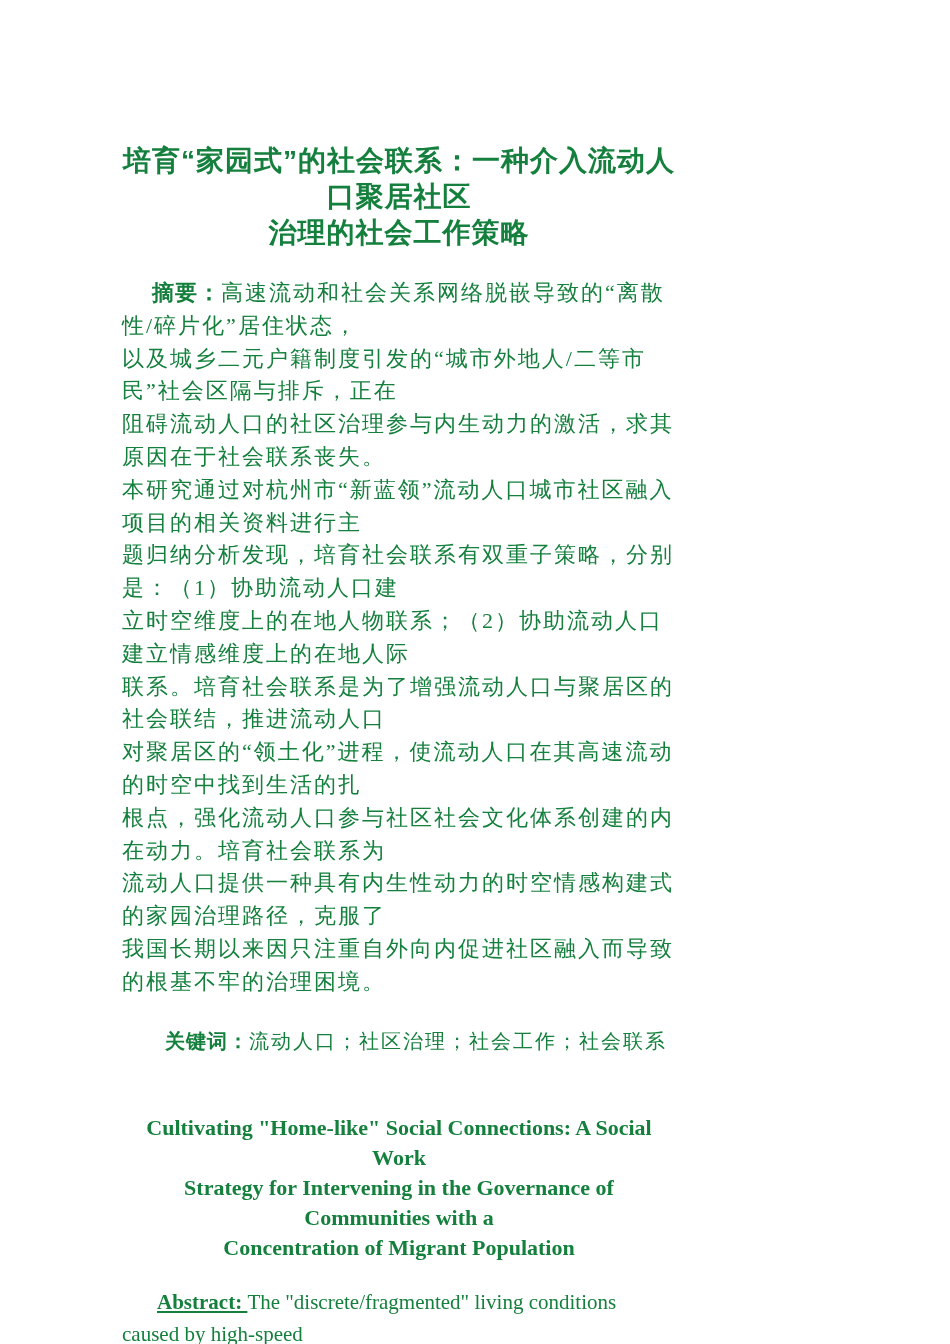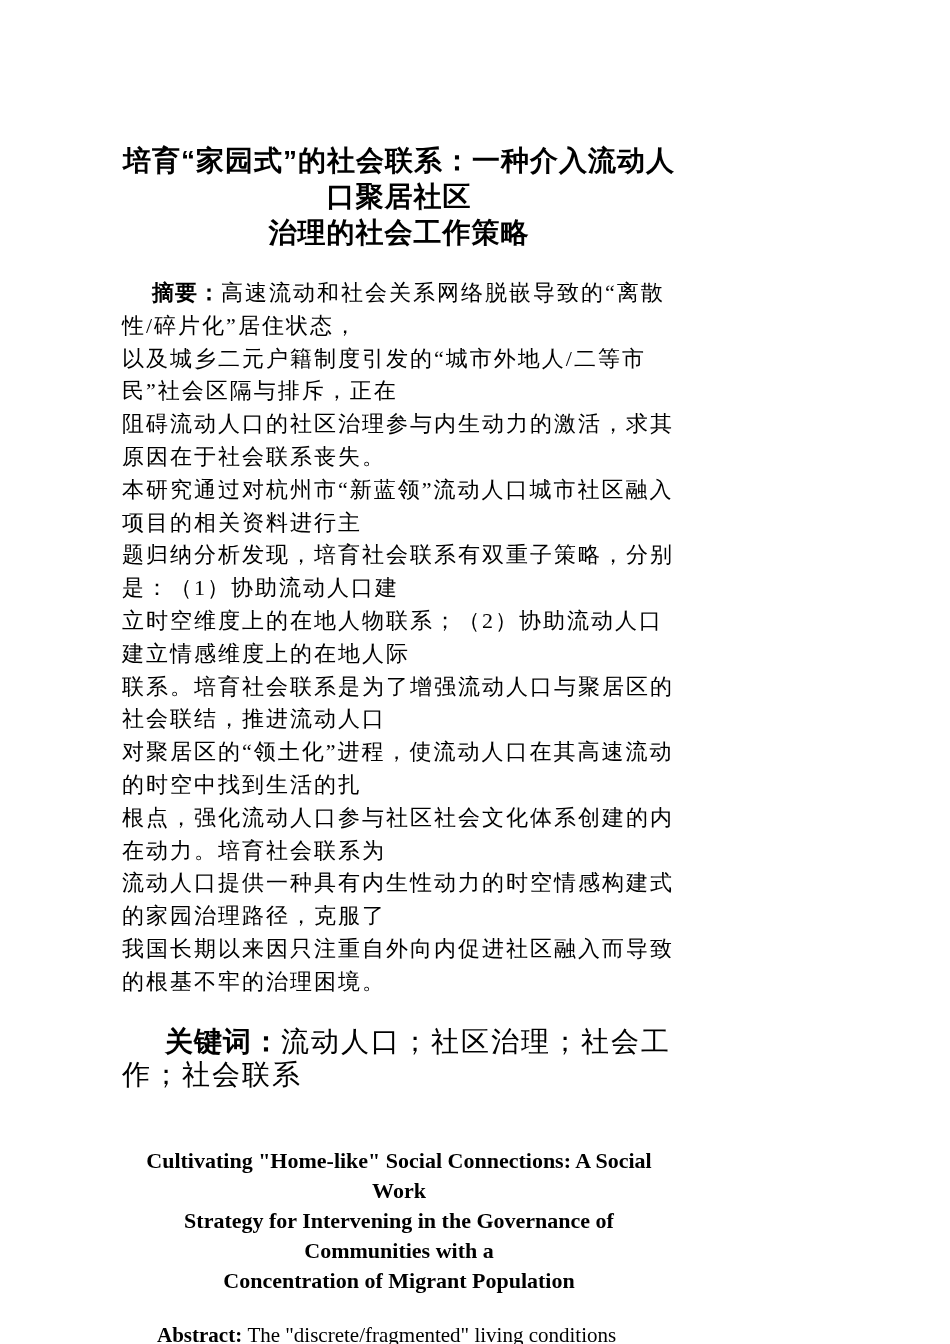--- a/index.html
+++ b/index.html
@@ -4,21 +4,21 @@
 <style>
   html, body { margin: 0; padding: 0; background: #ffffff; }
   .page {
     position: relative;
     box-sizing: border-box;
     width: 794px;
     height: 1344px;
     margin: 0;
     padding: 143px 118px 0 122px;
     background: #ffffff;
-    color: #000000;
+    color: #15803d;
     overflow: hidden;
   }
   .cn-title {
     margin: 0;
     font-family: "Liberation Sans", "DejaVu Sans", sans-serif;
     font-weight: 700;
     font-size: 28px;
     line-height: 36px;
     letter-spacing: 1px;
     text-align: center;
@@ -35,21 +35,21 @@
   }
   .cn-label {
     font-family: "Liberation Sans", "DejaVu Sans", sans-serif;
     font-weight: 700;
     letter-spacing: 1px;
     text-align: right;
   }
   .keywords {
     margin: 26px 0 0 0;
     font-family: "Liberation Serif", "DejaVu Serif", serif;
-    font-size: 28px;
+    font-size: 20px;
     line-height: 33px;
     letter-spacing: 2px;
     text-indent: 43px;
   }
   .en-title {
     margin: 55px 0 0 0;
     font-family: "Liberation Serif", "DejaVu Serif", serif;
     font-weight: 700;
     font-size: 22px;
     line-height: 30px;

